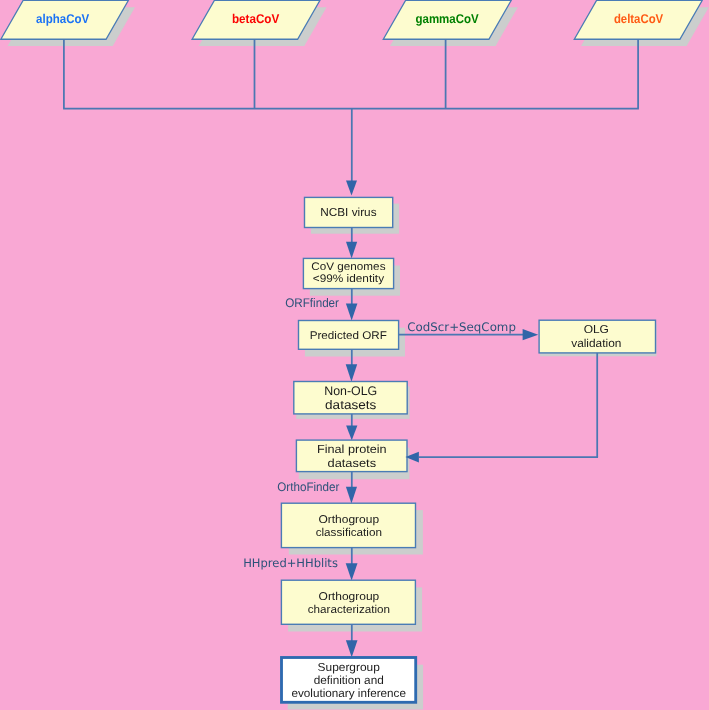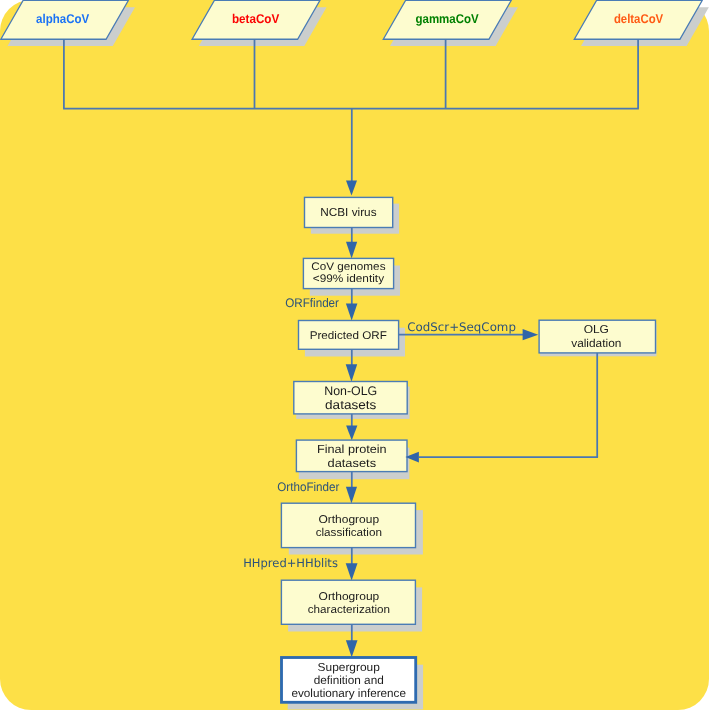--- a/index.html
+++ b/index.html
@@ -1,17 +1,17 @@
 <!DOCTYPE html>
 <html><head>
 <meta charset="utf-8">
 <style>
   html,body{margin:0;padding:0;background:#ffffff;}
   body{width:709px;height:710px;overflow:hidden;font-family:"Liberation Sans",sans-serif;}
-  #stage{position:relative;width:709px;height:710px;background:#fde047;border-radius:31px;}
+  #stage{position:relative;width:709px;height:710px;background:#f9a8d4;}
   svg{display:block;}
   text{font-family:"Liberation Sans",sans-serif;
        -webkit-font-smoothing:antialiased;
        text-rendering:geometricPrecision;}
   #stage{will-change:transform;}
   text.dv{font-family:"DejaVu Sans",sans-serif;}
 </style>
 </head>
 <body>
 

